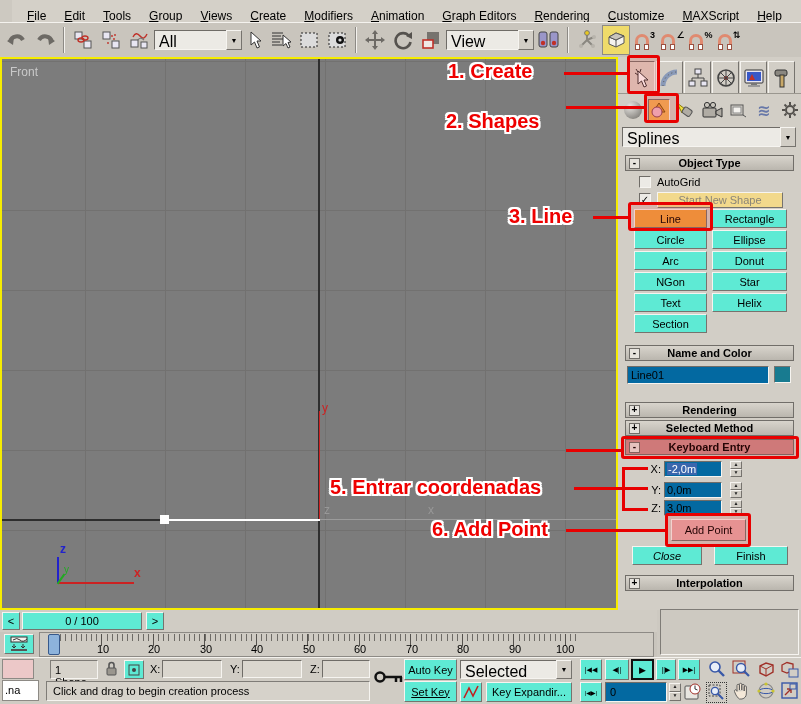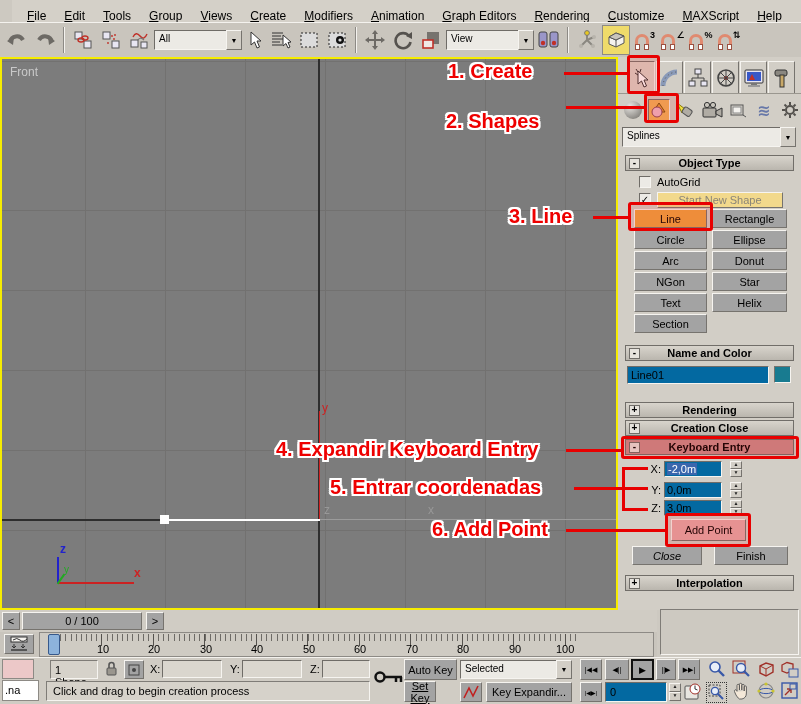--- a/index.html
+++ b/index.html
@@ -2,39 +2,39 @@
 <html><head>
 <meta charset="utf-8">
 <style>
   * { margin:0; padding:0; box-sizing:border-box; }
   html,body { width:801px; height:704px; }
   body { font-family:"Liberation Sans","DejaVu Sans",sans-serif; font-size:11px; color:#000;
          background:#c9c5bd; overflow:hidden; }
   #app { position:relative; width:801px; height:704px; background:#cdc9c1; }
   .sunken { background:#e6e3dd; border:1px solid; border-color:#7f7c77 #f6f4f0 #f6f4f0 #7f7c77; }
   .whitefield { background:#0369a1; border:1px solid; border-color:#6f6c67 #f6f4f0 #f6f4f0 #6f6c67; }
-  .btn { display:flex; align-items:center; justify-content:center; background:#a3a3a3;
+  .btn { display:flex; align-items:center; justify-content:center; background:#5eead4;
          border:1px solid; border-color:#f6f4f0 #76736e #76736e #f6f4f0; font-size:11px; cursor:default; }
   .abs { position:absolute; }
 
   
   #menubar { position:absolute; left:12px; top:0; width:801px; height:33px; background:#d4d0c8;
              border-bottom:1px solid #8d8a85; display:flex; align-items:center; padding-left:6px; }
   #menubar .mi { display:inline-block; padding:2px 9px 3px 9px; font-size:12px; }
   #menubar .mi::first-letter { text-decoration:underline; }
 
   
   #toolbar { position:absolute; left:0; top:22px; width:801px; height:35px; background:#c9c5bd;
              border-top:1px solid #f4f2ee; display:flex; align-items:center; gap:2px; padding-left:4px; }
   .tsep { width:2px; height:26px; border-left:1px solid #8d8a85; border-right:1px solid #f4f2ee; margin:0 3px; }
   .tbtn { width:26px; height:28px; display:flex; align-items:center; justify-content:center; }
   .tbtn.small { width:22px; }
   .combo { height:20px; display:flex; align-items:stretch; }
   .combo .cval { background:#eceae5; border:1px solid; border-color:#6f6c67 #f6f4f0 #f6f4f0 #6f6c67;
-                 border-right:none; padding:2px 4px 0 4px; font-size:10px; }
+                 border-right:none; padding:2px 4px 0 4px; font-size:16px; }
   .combo .cbtn { width:16px; display:flex; align-items:center; justify-content:center;
                  background:#d2cec6; border:1px solid; border-color:#f6f4f0 #76736e #76736e #f6f4f0; font-size:7px; }
   .snapbtn { width:28px; height:30px; background:#efdb6a; border:1px solid #8d8a85;
              display:flex; align-items:center; justify-content:center; }
   .magnet { position:relative; width:14px; height:13px; border:3px solid #e08a70; border-bottom:none;
             border-radius:8px 8px 0 0; }
   .magnet::before, .magnet::after { content:""; position:absolute; bottom:-3px; width:3px; height:4px; background:#fff;
             border:1px solid #9a5040; }
   .magnet::before { left:-3px; } .magnet::after { right:-3px; }
   .magsup { font-size:9px; font-weight:bold; margin-left:1px; margin-top:-10px; }
@@ -439,21 +439,21 @@
   </div>
   <div class="whitefield abs" style="left:9px; top:309px; width:142px; height:18px; padding:2px 3px;">Line01</div>
   <div class="abs" style="left:156px; top:309px; width:17px; height:17px; background:#187b90; border:1px solid; border-color:#76736e #f6f4f0 #f6f4f0 #76736e;"></div>
 
   <div class="rollout" style="top:345px;">
     <span class="pm">+</span>
     <span class="rtitle">Rendering</span>
   </div>
   <div class="rollout" style="top:363px;">
     <span class="pm">+</span>
-    <span class="rtitle">Creation Close</span>
+    <span class="rtitle">Selected Method</span>
   </div>
   <div class="rollout hot" style="top:382px;">
     <span class="pm">-</span>
     <span class="rtitle">Keyboard Entry</span>
   </div>
 
   <span class="coordlabel" style="left:27px; top:406px;">X:</span>
   <div class="whitefield coordfield" style="left:46px; top:404px; width:58px;">
     <span style="background:#3a66ad; color:#fff; padding:0 1px;">-2,0m</span>
   </div>
@@ -489,21 +489,20 @@
 <div class="annbox" style="left:627px; top:55px; width:33px; height:39px;"></div>
 
 <span class="ann" style="left:446px; top:110px;">2. Shapes</span>
 <div class="annline" style="left:566px; top:106px; width:80px; height:3px;"></div>
 <div class="annbox" style="left:644px; top:93px; width:35px; height:30px;"></div>
 
 <span class="ann" style="left:509px; top:205px;">3. Line</span>
 <div class="annline" style="left:593px; top:216px; width:36px; height:3px;"></div>
 <div class="annbox" style="left:628px; top:202px; width:85px; height:29px;"></div>
 
-<span class="ann" style="left:276px; top:438px;">4. Expandir Keyboard Entry</span>
 <div class="annline" style="left:566px; top:449px; width:56px; height:3px;"></div>
 <div class="annbox" style="left:621px; top:436px; width:178px; height:23px;"></div>
 
 <span class="ann" style="left:330px; top:476px;">5. Entrar coordenadas</span>
 <div class="annline" style="left:574px; top:487px; width:51px; height:3px;"></div>
 <div class="annline" style="left:622px; top:467px; width:3px; height:44px;"></div>
 <div class="annline" style="left:622px; top:467px; width:26px; height:3px;"></div>
 <div class="annline" style="left:622px; top:487px; width:26px; height:3px;"></div>
 <div class="annline" style="left:622px; top:508px; width:26px; height:3px;"></div>
 
@@ -574,21 +573,21 @@
           <circle cx="6" cy="11" r="4.5" fill="none" stroke="#111" stroke-width="2.5"></circle>
           <line x1="10" y1="11" x2="28" y2="11" stroke="#111" stroke-width="2.5"></line>
           <line x1="22" y1="11" x2="22" y2="16" stroke="#111" stroke-width="2.5"></line>
           <line x1="27" y1="11" x2="27" y2="16" stroke="#111" stroke-width="2.5"></line>
         </svg>
   </span>
 
   <div class="sunken abs ptext" style="left:46px; top:23px; width:324px; height:20px; padding:3px 6px; background:#d6d2ca;">Click and drag to begin creation process</div>
 
   <button class="btn abs" style="left:404px; top:1px; width:53px; height:21px;">Auto Key</button>
-  <button class="btn abs" style="left:404px; top:23px; width:32px; height:21px;text-decoration:underline;">Set Key</button>
+  <button class="btn abs" style="left:404px; top:23px; width:53px; height:21px;text-decoration:underline;">Set Key</button>
 
   <div class="combo abs" style="left:460px; top:2px; width:112px; height:19px;">
     <span class="cval" style="flex:1;">Selected</span>
     <span class="cbtn">▼</span>
   </div>
   <span class="btn abs" style="left:460px; top:24px; width:22px; height:20px;">
     <svg width="16" height="14" viewBox="0 0 16 14">
           <path d="M1 13 L6 3 L10 11 L15 1" fill="none" stroke="#c02020" stroke-width="1.6"></path>
         </svg>
   </span>

